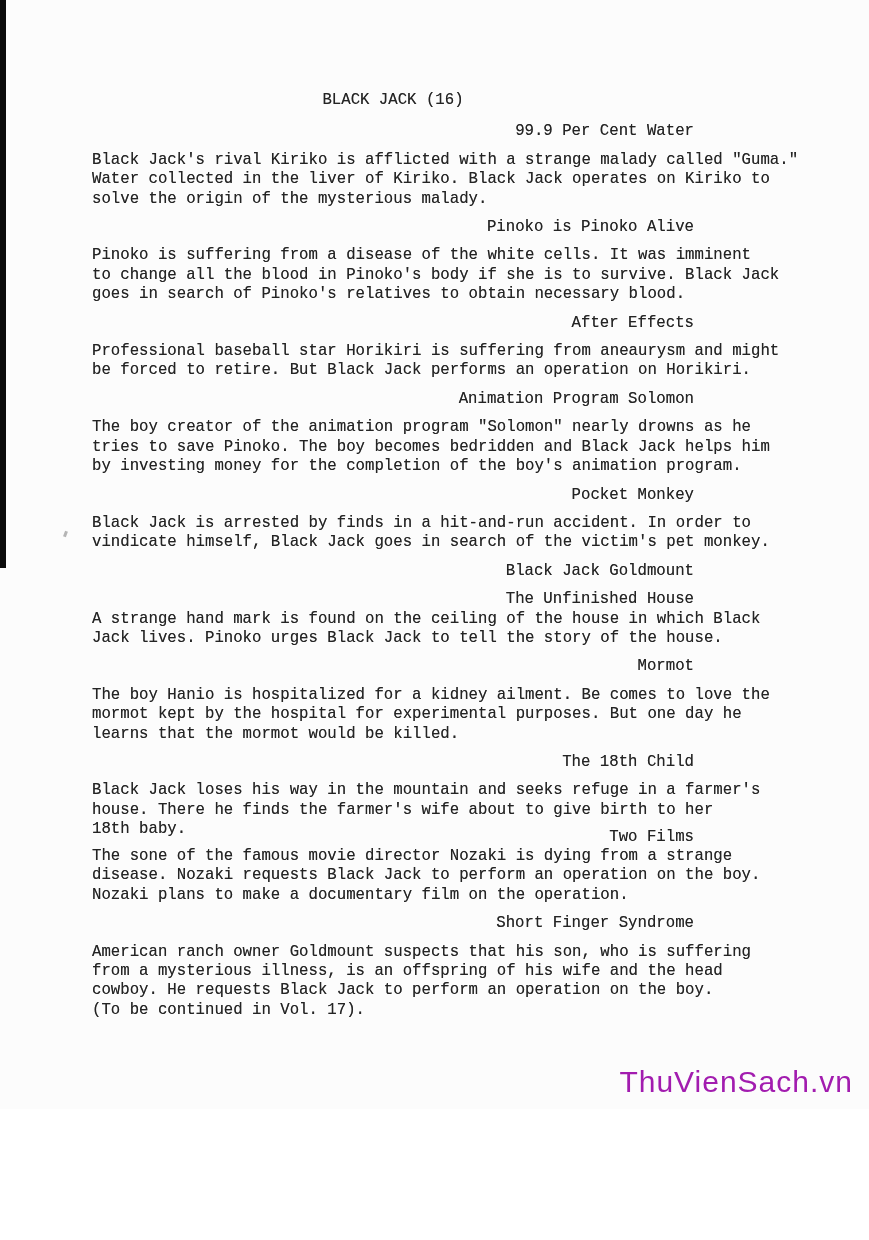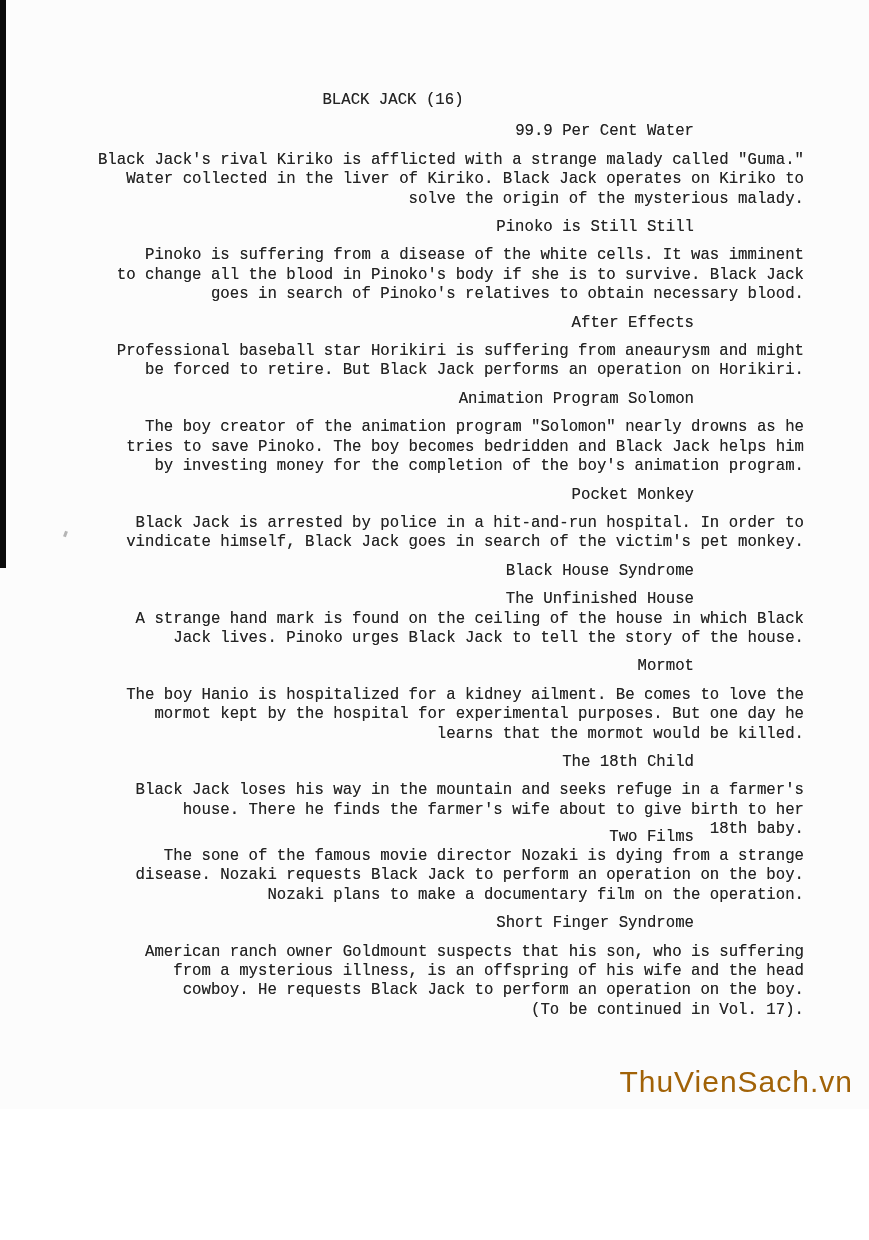--- a/index.html
+++ b/index.html
@@ -53,33 +53,32 @@
     padding-right: 110px;
     text-align: right;
     margin: 0 0 9px 0;
     font-size: 15.7px;
     font-weight: normal;
     line-height: 19.4px;
   }
   .section-body {
     margin: 0;
     white-space: pre-line;
-    text-align: right;
   }
   .tight-heading .section-heading { margin-bottom: 0; }
   .tight-bottom { margin-bottom: 0; }
   .pull-up { margin-top: -12px; }
   .watermark {
     position: absolute;
     right: 16px; bottom: 10px;
     font-family: "Liberation Sans", "DejaVu Sans", sans-serif;
     font-weight: 300;
     font-size: 30px;
     letter-spacing: 1px;
-    color: #a16207;
+    color: #a21caf;
   }
 </style>
 </head>
 <body>
 
 <div class="page">
 
   <div class="edge-bar"></div>
   <div class="speckle"></div>
 
@@ -88,47 +87,47 @@
     <h1 class="doc-title">BLACK JACK (16)</h1>
 
     <div class="section">
       <h2 class="section-heading">99.9 Per Cent Water</h2>
       <p class="section-body">Black Jack's rival Kiriko is afflicted with a strange malady called "Guma."
 Water collected in the liver of Kiriko. Black Jack operates on Kiriko to
 solve the origin of the mysterious malady.</p>
     </div>
 
     <div class="section">
-      <h2 class="section-heading">Pinoko is Still Still</h2>
+      <h2 class="section-heading">Pinoko is Pinoko Alive</h2>
       <p class="section-body">Pinoko is suffering from a disease of the white cells. It was imminent
 to change all the blood in Pinoko's body if she is to survive. Black Jack
 goes in search of Pinoko's relatives to obtain necessary blood.</p>
     </div>
 
     <div class="section">
       <h2 class="section-heading">After Effects</h2>
       <p class="section-body">Professional baseball star Horikiri is suffering from aneaurysm and might
 be forced to retire. But Black Jack performs an operation on Horikiri.</p>
     </div>
 
     <div class="section">
       <h2 class="section-heading">Animation Program Solomon</h2>
       <p class="section-body">The boy creator of the animation program "Solomon" nearly drowns as he
 tries to save Pinoko. The boy becomes bedridden and Black Jack helps him
 by investing money for the completion of the boy's animation program.</p>
     </div>
 
     <div class="section">
       <h2 class="section-heading">Pocket Monkey</h2>
-      <p class="section-body">Black Jack is arrested by police in a hit-and-run hospital. In order to
+      <p class="section-body">Black Jack is arrested by finds in a hit-and-run accident. In order to
 vindicate himself, Black Jack goes in search of the victim's pet monkey.</p>
     </div>
 
     <div class="section">
-      <h2 class="section-heading">Black House Syndrome</h2>
+      <h2 class="section-heading">Black Jack Goldmount</h2>
     </div>
 
     <div class="section tight-heading">
       <h2 class="section-heading">The Unfinished House</h2>
       <p class="section-body">A strange hand mark is found on the ceiling of the house in which Black
 Jack lives. Pinoko urges Black Jack to tell the story of the house.</p>
     </div>
 
     <div class="section">
       <h2 class="section-heading">Mormot</h2>

